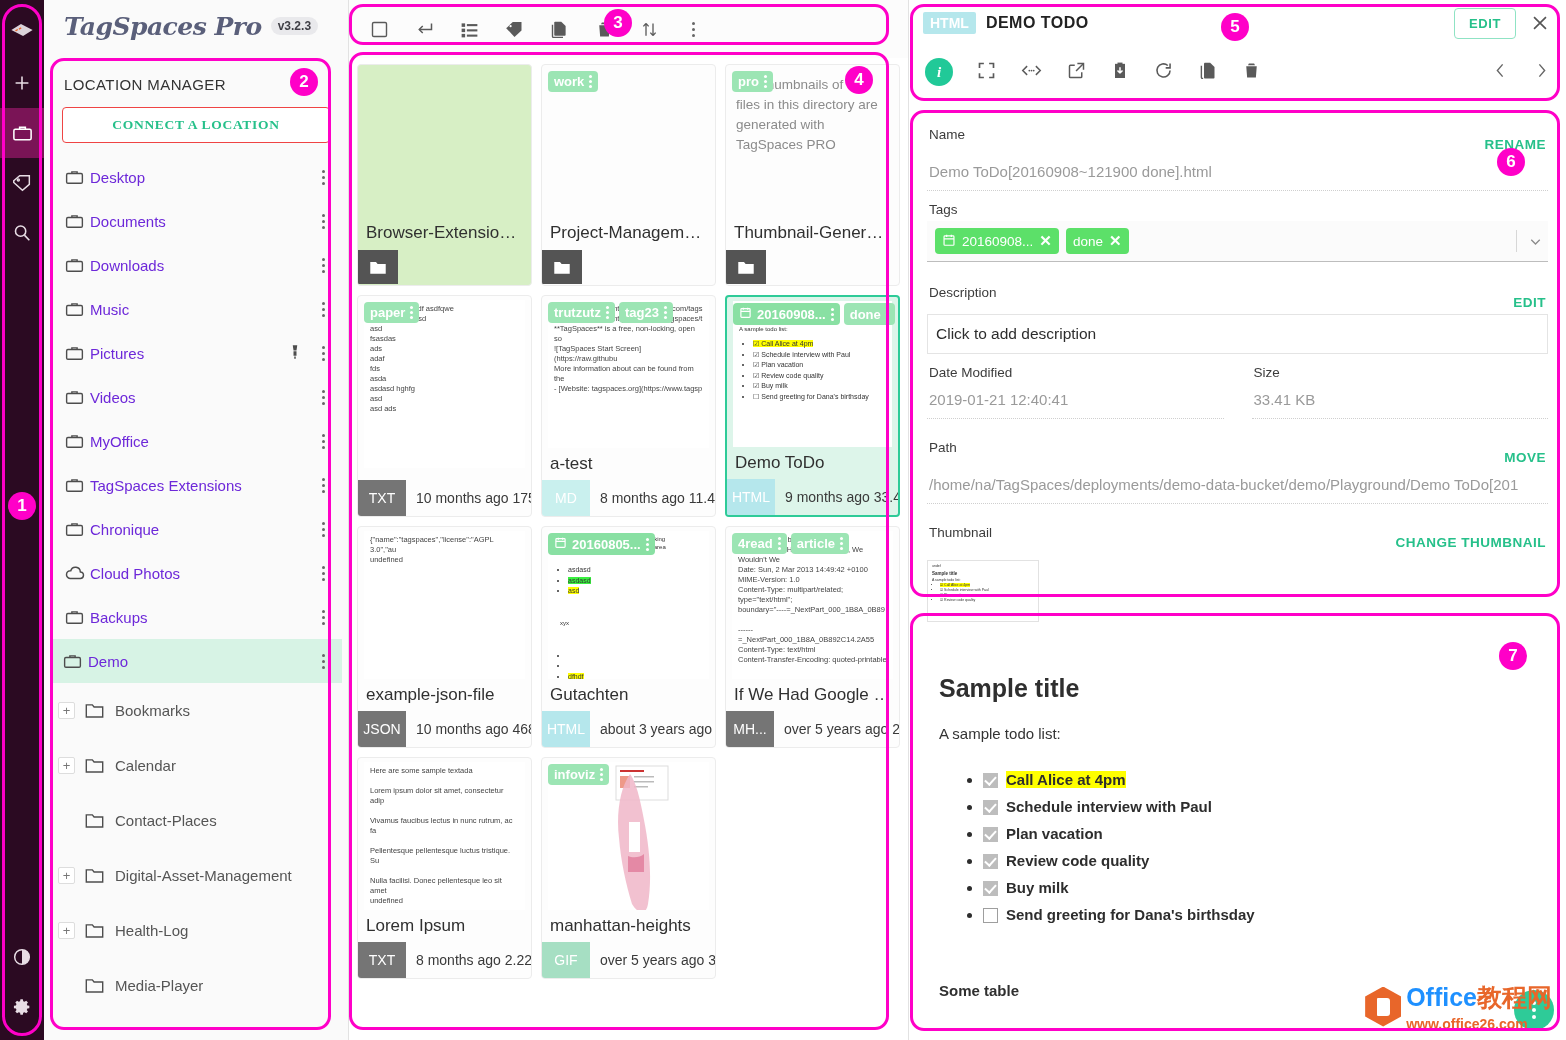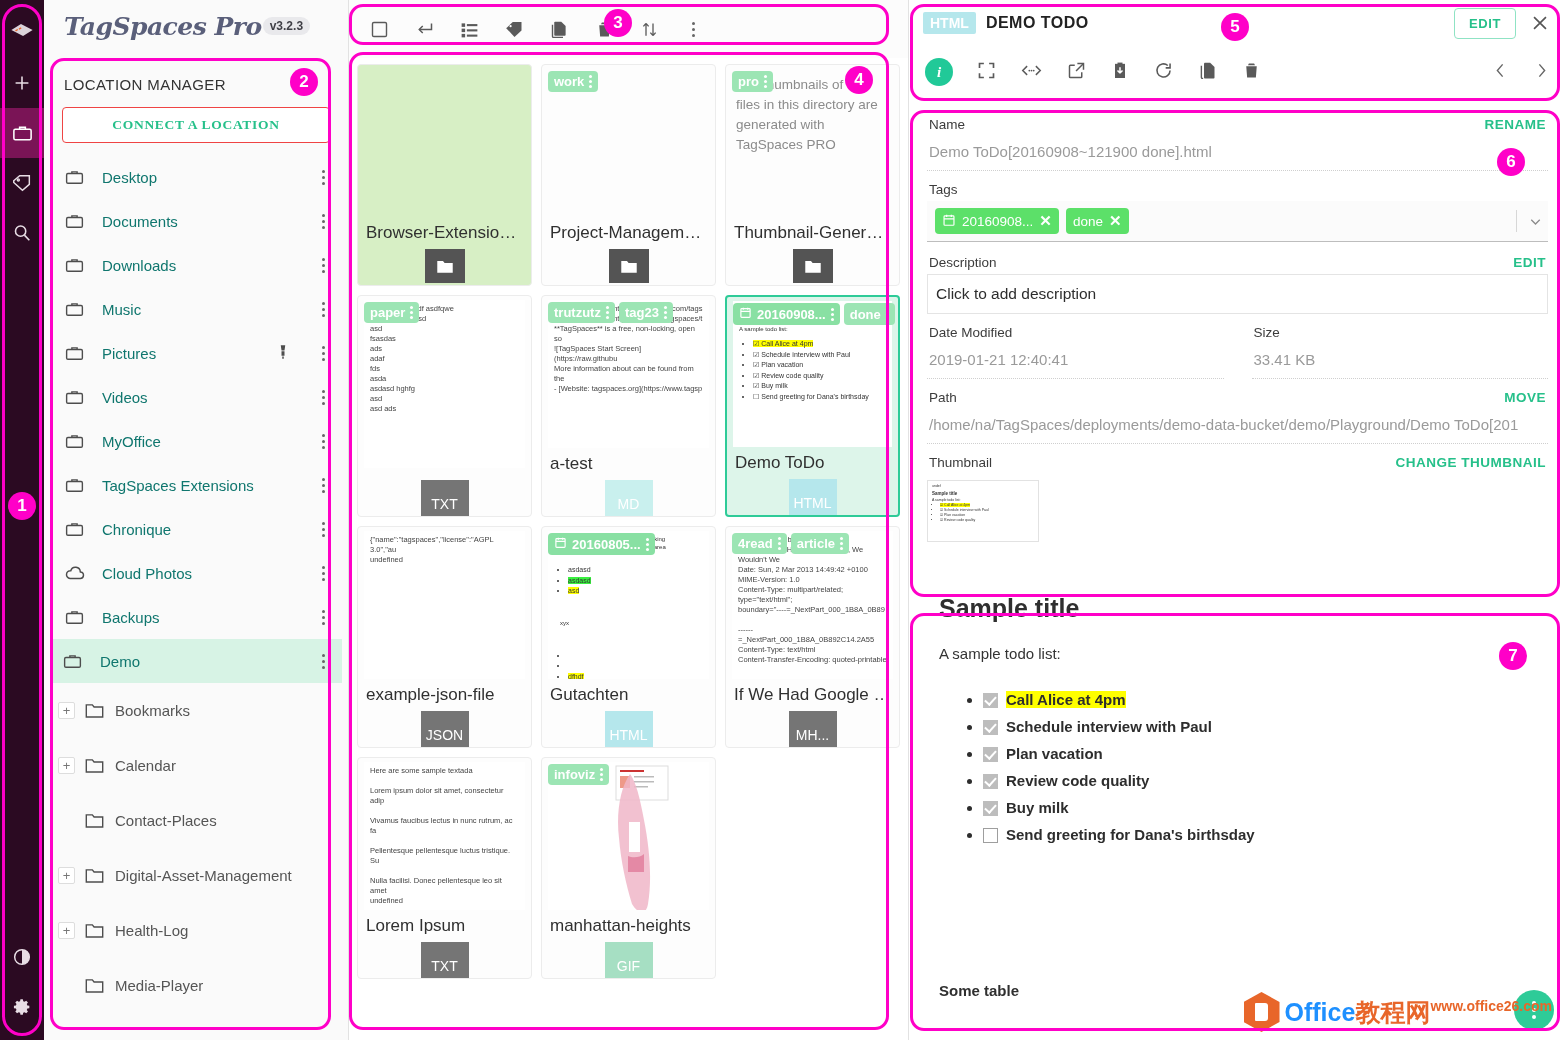--- a/index.html
+++ b/index.html
@@ -50,21 +50,21 @@
 
   
   .lpanel {
     width: 305px; flex: 0 0 305px;
     background: #fafafa;
     display: flex; flex-direction: column;
     border-right: 1px solid #e2e2e2;
     position: relative;
   }
   .brand {
-    height: 52px; display: flex; align-items: center; gap: 1px;
+    height: 52px; display: flex; align-items: center; gap: 9px;
     padding-left: 20px;
   }
   .brand-name {
     font-family: "DejaVu Serif", serif;
     font-style: italic;
     font-weight: bold;
     font-size: 25px;
     color: #5a5f7a;
     letter-spacing: -0.5px;
   }
@@ -91,22 +91,22 @@
     color: #26c08a;
     background: #fff;
     font-size: 13.5px; font-weight: bold; letter-spacing: .7px;
     text-align: center; padding: 9px 12px;
     cursor: pointer;
     font-family: Liberation Serif, serif;
   }
   .loc-list { overflow: hidden; flex: 1 1 auto; }
   .loc-item {
     height: 44px; display: flex; align-items: center;
-    padding: 0 10px 0 14px; gap: 16px;
-    color: #0f766e; font-size: 15px;
+    padding: 0 10px 0 14px; gap: 4px;
+    color: #6d28d9; font-size: 15px;
     cursor: pointer;
   }
   .loc-item.selected { background: #d7f3e5; padding-left: 12px; }
   .loc-item .ico { color: #4d4d4d; display: flex; flex: 0 0 22px; }
   .loc-item .lbl { flex: 1 1 auto; white-space: nowrap; overflow: hidden; }
   .kebab { width: 18px; display: flex; flex-direction: column; align-items: center; gap: 3px; }
   .kebab i { width: 3px; height: 3px; border-radius: 50%; background: #666; display: block; }
   .dir-item { padding-left: 8px; gap: 9px; height: 55px; color: #555; }
   .expand {
     width: 17px; height: 17px; flex: 0 0 17px;
@@ -193,21 +193,21 @@
   .mini-h { font-weight: bold; font-size: 8px; margin-bottom: 4px; }
   .mini-ul { margin: 6px 0 0 14px; }
   .mini-ul li { font-size: 7px; line-height: 10.5px; }
   .hl { background: #ffff00; }
   .hl-g { background: #39f03f; }
   .tile-title {
     font-size: 17px; color: #303030;
     padding: 0 8px 6px 8px;
     white-space: nowrap; overflow: hidden; text-overflow: ellipsis;
   }
-  .tile-foot { height: 36px; display: flex; align-items: center; flex-direction: column; }
+  .tile-foot { height: 36px; display: flex; align-items: center; }
   .ftype {
     width: 48px; height: 36px; flex: 0 0 48px;
     display: flex; align-items: center; justify-content: center;
     color: #fff; font-size: 14px; background: #757575;
   }
   .ftype.html { background: #b5e7ec; }
   .ftype.md { background: #c9f0ee; }
   .ftype.gif { background: #a6dfc3; }
   .fmeta {
     padding-left: 10px; font-size: 14px; color: #3a3a3a;
@@ -256,21 +256,21 @@
     background: #fff;
   }
   .prow { padding: 5px 0 0 0; }
   .plabel {
     display: flex; align-items: center;
     font-size: 13.5px; color: #3c3c3c;
     padding: 6px 2px 4px 2px;
   }
   .paction {
     margin-left: auto; color: #26c08a;
-    font-size: 13.5px; font-weight: bold; letter-spacing: .5px; cursor: pointer;
+    font-size: 13.5px; font-weight: bold; letter-spacing: .5px; cursor: pointer; margin-top: 20px;
   }
   .pvalue {
     font-size: 15px; color: #9a9a9a;
     padding: 7px 2px 10px 2px;
     border-bottom: 1px dotted #cfcfcf;
     white-space: nowrap; overflow: hidden;
   }
   .tagfield {
     display: flex; align-items: center; gap: 7px;
     border-bottom: 1px solid #bdbdbd;
@@ -338,21 +338,21 @@
   .fab .stack { display: flex; flex-direction: column; align-items: center; }
 
   
   .wm { position: absolute; right: 14px; bottom: 8px; z-index: 55; display: flex; align-items: center; gap: 5px; }
   .wm-hex {
     width: 36px; height: 40px; background: #e8662a;
     clip-path: polygon(50% 0, 100% 25%, 100% 75%, 50% 100%, 0 75%, 0 25%);
     display: flex; align-items: center; justify-content: center;
   }
   .wm-hex span { display:block; width: 13px; height: 18px; background: #fff; border-radius: 1px 3px 3px 1px; }
-  .wm-txt { display: flex; flex-direction: row; line-height: 1; }
+  .wm-txt { display: flex; flex-direction: column; line-height: 1; }
   .wm-1 { font: bold 25px "Liberation Sans", sans-serif; color: #1e90ff; }
   .wm-1 em { font-style: normal; color: #e8662a; }
   .wm-2 { font: bold 14px "Liberation Sans", sans-serif; color: #e8662a; margin-top: 2px; }
 </style>
 </head>
 <body>
 
 <div class="app">
 
   <div class="vnav">

